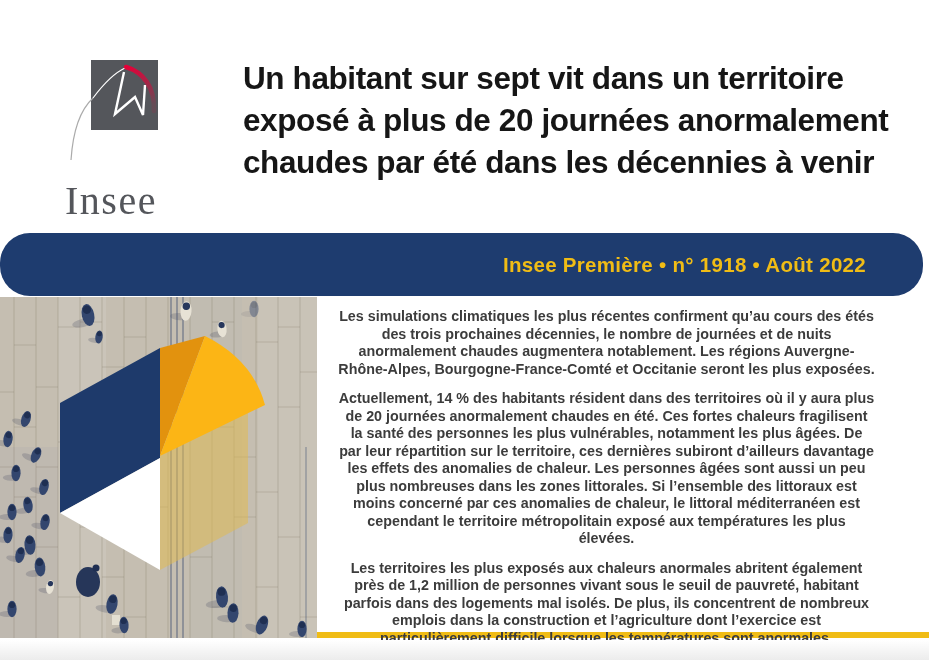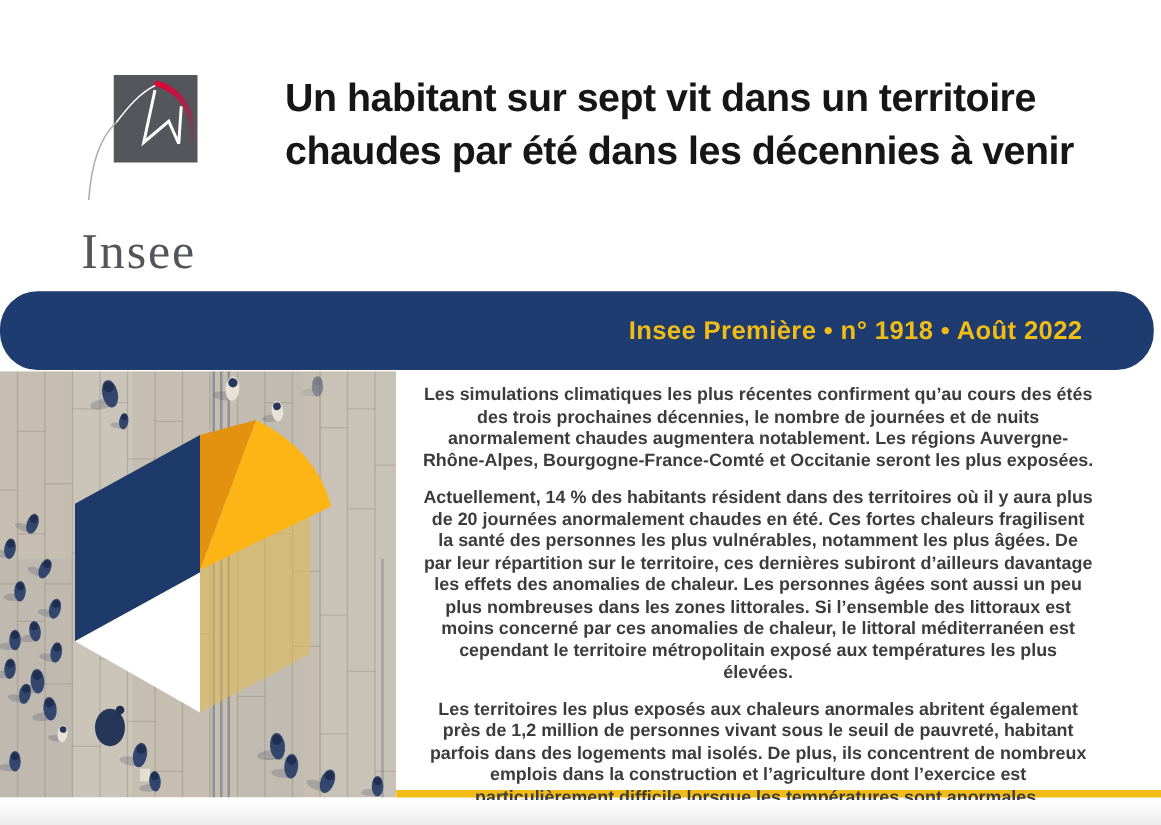--- a/index.html
+++ b/index.html
@@ -6,21 +6,21 @@
   .page{position:relative;width:929px;height:660px;background:#fff;overflow:hidden;
         font-family:"Liberation Sans",sans-serif;}
   
   .logo{position:absolute;left:64px;top:60px;width:170px;}
   .logo svg{display:block;}
   .wordmark{font-family:"Liberation Serif",serif;font-size:40px;line-height:1;
             color:var(--logo_gray,#54565b);letter-spacing:1.5px;margin:3px 0 12px 1px;}
   .tagline{display:inline-block;font-size:10.5px;color:var(--logo_gray,#54565b);
            margin:5px 0 0 1px;padding-bottom:3px;
            border-bottom:2px solid var(--logo_red,#e40038);letter-spacing:.2px;}
-  .title{position:absolute;left:228px;top:57px;color:var(--title_black,#161616);
+  .title{position:absolute;left:243px;top:57px;color:var(--title_black,#161616);
          font-size:31.5px;font-weight:700;line-height:42px;letter-spacing:-.4px;white-space:nowrap;}
   
   .banner{position:absolute;left:0;top:233px;width:923px;height:63px;
           background:var(--banner_blue,#1e3c6f);display:flex;align-items:center;justify-content:flex-end;border-radius:30px;}
   .banner span{color:var(--accent_yellow,#f0bc15);font-size:20.5px;font-weight:700;
                letter-spacing:.3px;padding-right:57px;}
   
   .photo{position:absolute;left:0;top:297px;width:317px;height:341px;}
   .yellow-rule{position:absolute;left:317px;top:632px;width:612px;height:6px;
                background:var(--accent_yellow,#f0bc15);}
@@ -50,20 +50,21 @@
       <path d="M29,38 C38,26 48,14 61,8" stroke="#ffffff" stroke-width="1.2" fill="none"></path>
       <path d="M60,12 L51,54 L71,37 L79,55 L81,25" stroke="#ffffff" stroke-width="2.4" fill="none"></path>
       <path d="M62,7 C79,12 91,27 90,51" stroke="url(#lrg)" stroke-width="4.6" stroke-linecap="round" fill="none"></path>
     </svg>
     <div class="wordmark">Insee</div>
     <div class="tagline">Mesurer pour comprendre</div>
   </div>
 
   <h1 class="title" style="margin:0;">
     <div>Un habitant sur sept vit dans un territoire</div>
+    <div>exposé à plus de 20 journées anormalement</div>
     <div>chaudes par été dans les décennies à venir</div>
   </h1>
 
   <div class="banner">
     <span>Insee Première • n° 1918 • Août 2022</span>
   </div>
 
   <svg class="photo" viewBox="0 0 317 341">
     <defs>
       <g id="pn">

